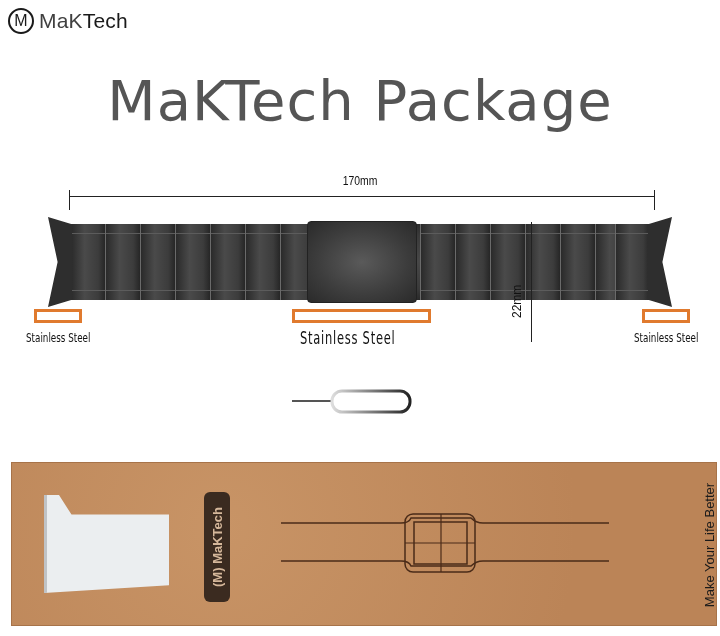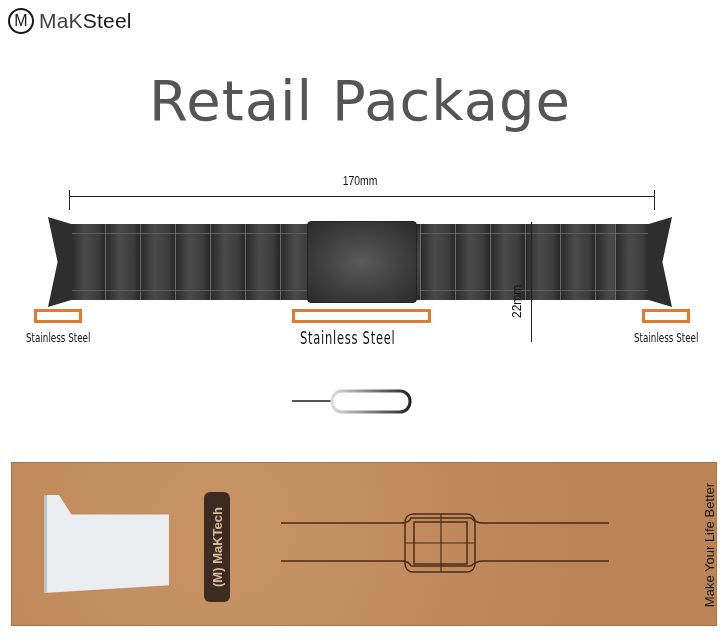--- a/index.html
+++ b/index.html
@@ -48,24 +48,24 @@
   .window { left:44px; top:495px; width:122px; height:98px; background:#ebeef0; clip-path:polygon(0 0,12% 0,22% 20%,100% 20%,100% 92%,0 100%); border-left:3px solid #c0c3c6; }
   .brand-badge { left:204px; top:492px; width:26px; height:110px; background:#3b2b20; border-radius:6px; }
   .brand-text { left:217px; top:547px; color:#d5b79a; font-size:13px; font-weight:bold; white-space:nowrap; transform:translate(-50%,-50%) rotate(-90deg); }
   .slogan { left:709px; top:545px; font-size:13px; color:#1a1a1a; white-space:nowrap; transform:translate(-50%,-50%) rotate(-90deg); }
 </style>
 </head>
 <body>
 
 <div class="abs logo">
   <div class="logo-circle">M</div>
-  <div class="logo-text"><span class="mak">MaK</span><span class="tech">Steel</span></div>
+  <div class="logo-text"><span class="mak">MaK</span><span class="tech">Tech</span></div>
 </div>
 
-<div class="abs title">Retail Package</div>
+<div class="abs title">MaKTech Package</div>
 
 <div class="abs dim-tick-l"></div>
 <div class="abs dim-line"></div>
 <div class="abs dim-tick-r"></div>
 <div class="abs dim-label">170mm</div>
 
 <div class="abs band">
   <div class="link" style="left:0"></div>
     <div class="link" style="left:35px"></div>
     <div class="link" style="left:70px"></div>

